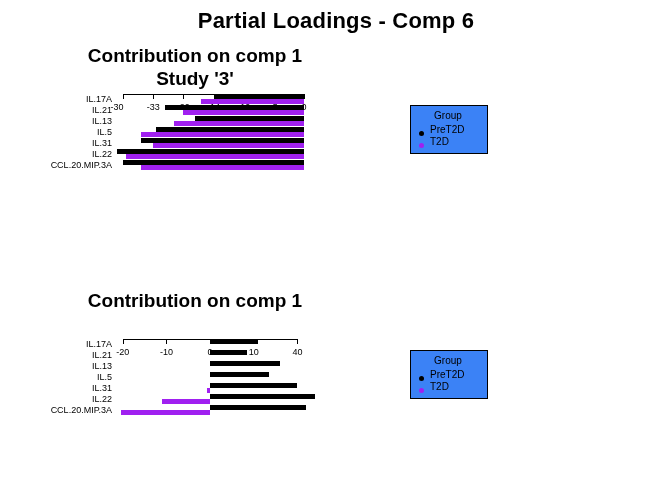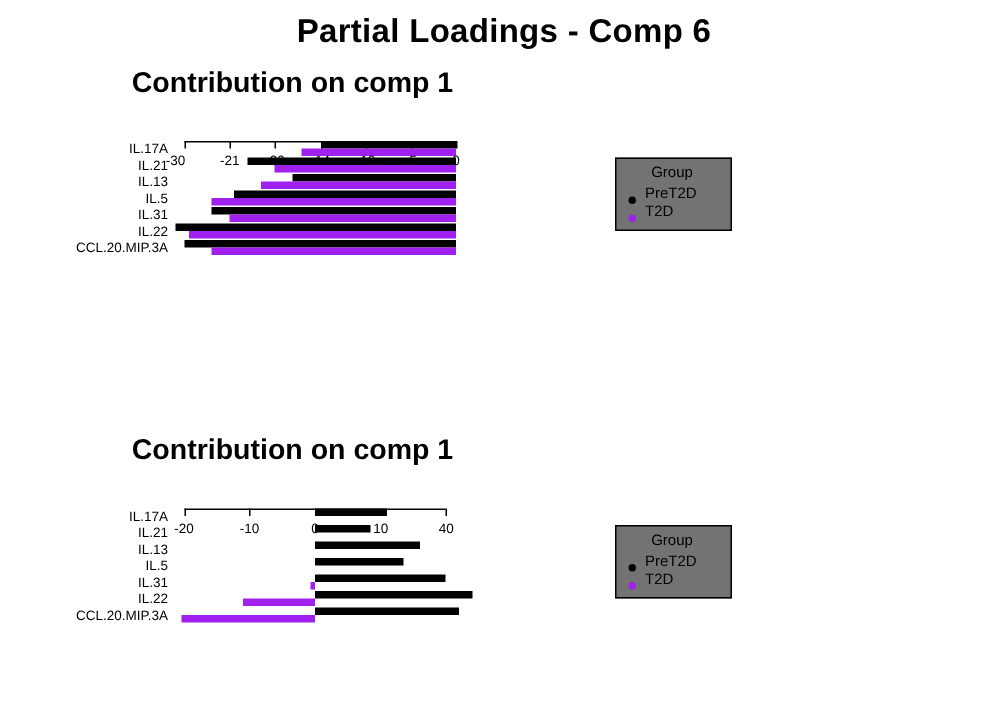--- a/index.html
+++ b/index.html
@@ -111,21 +111,21 @@
     font-size: 9px;
     color: #000000;
     text-align: center;
     width: 30px;
     margin-left: -15px;
   }
 
   .legend {
     position: absolute;
     border: 1px solid #000000;
-    background: #737373;
+    background: #3b82f6;
     padding: 4px 10px 5px 8px;
     width: 58px;
   }
   .legend-title {
     font-size: 10px;
     color: #000000;
     text-align: center;
     margin-bottom: 3px;
   }
   .legend-row {
@@ -145,20 +145,21 @@
   }
 </style>
 </head>
 <body>
 
 <div class="main-title">Partial Loadings - Comp 6</div>
 
 <div class="panel panel-1">
   <div class="panel-title">
     <span>Contribution on comp 1</span>
+    <span class="line2">Study '3'</span>
   </div>
 
   <div class="plot-area">
     <div class="cat-labels">
       <div class="cat-label">IL.17A</div>
       <div class="cat-label">IL.21</div>
       <div class="cat-label">IL.13</div>
       <div class="cat-label">IL.5</div>
       <div class="cat-label">IL.31</div>
       <div class="cat-label">IL.22</div>
@@ -206,21 +207,21 @@
         </div>
         <div class="bar-row" style="top: 71px; left: 0px; width: 190px;">
           <div class="bar bar-t2d" style="left: 27.1429px; width: 162.857px; background: rgb(160, 32, 240);"></div>
         </div>
       </div>
     <div class="axis">
         <div class="axis-line" style="left: 9.04762px; width: 180.952px;"></div>
         <div class="tick" style="left: 9.04762px;"></div>
         <div class="tick-label" style="left: 3px;">-30</div>
         <div class="tick" style="left: 39.2063px;"></div>
-        <div class="tick-label" style="left: 39.2063px;">-21</div>
+        <div class="tick-label" style="left: 39.2063px;">-33</div>
         <div class="tick" style="left: 69.3651px;"></div>
         <div class="tick-label" style="left: 69.3651px;">-20</div>
         <div class="tick" style="left: 99.5238px;"></div>
         <div class="tick-label" style="left: 99.5238px;">-14</div>
         <div class="tick" style="left: 129.683px;"></div>
         <div class="tick-label" style="left: 129.683px;">-10</div>
         <div class="tick" style="left: 159.841px;"></div>
         <div class="tick-label" style="left: 159.841px;">-5</div>
         <div class="tick" style="left: 190px;"></div>
         <div class="tick-label" style="left: 190px;">0</div>

